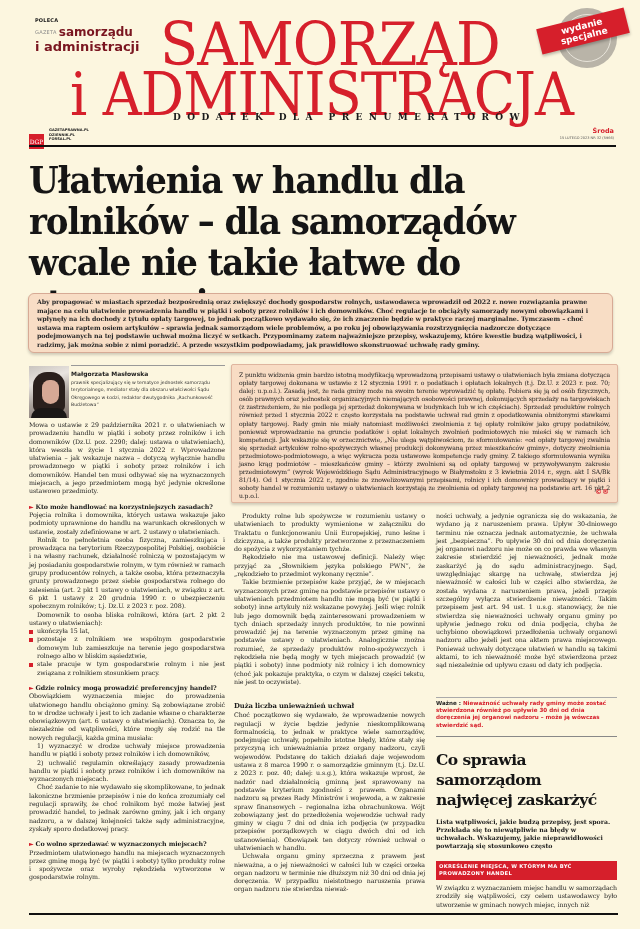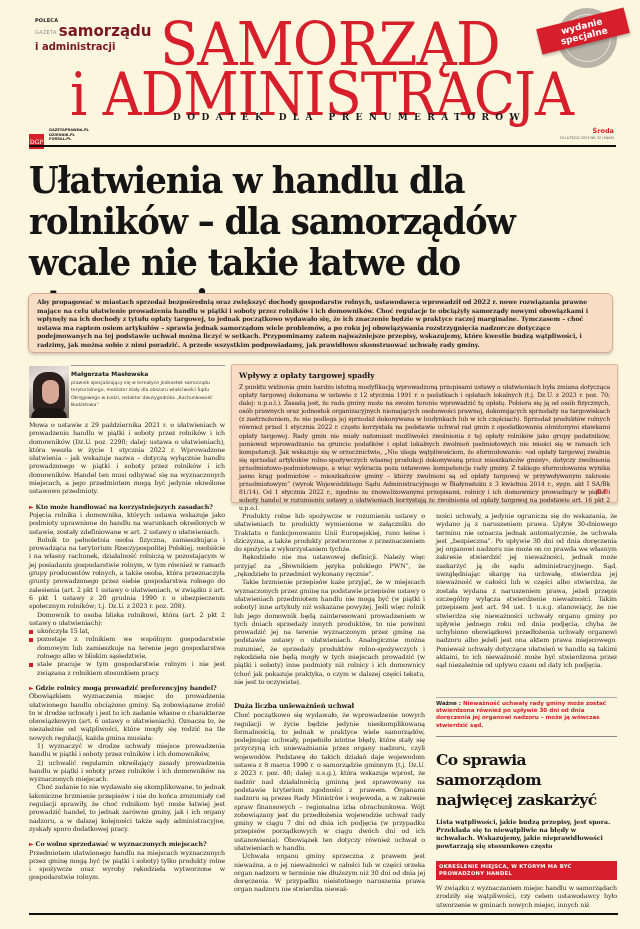--- a/index.html
+++ b/index.html
@@ -4,22 +4,22 @@
 <style>
   * { box-sizing: border-box; margin: 0; padding: 0; }
   html, body { width: 640px; height: 929px; overflow: hidden; }
   body { background: #fcf6df; font-family: "DejaVu Serif", serif; color: #1a1a1a; position: relative; }
 
   
   .masthead { position: absolute; left: 0; top: 0; width: 640px; height: 150px; }
   .poleca { position: absolute; left: 35px; top: 17px; font: bold 5px "DejaVu Sans", sans-serif; letter-spacing: 0.2px; }
   .gazeta-logo { position: absolute; left: 35px; top: 21px; color: #7a1620; font-family: "DejaVu Sans", sans-serif; }
   .gazeta-logo .g-small { font-size: 5px; color: #888; letter-spacing: 0.3px; vertical-align: middle; margin-right: 2px; }
-  .gazeta-logo .g-line1 { font-size: 15px; font-weight: bold; line-height: 14px; }
-  .gazeta-logo .g-line2 { font-size: 10px; font-weight: bold; line-height: 14px; display: block; }
+  .gazeta-logo .g-line1 { font-size: 12px; font-weight: bold; line-height: 14px; }
+  .gazeta-logo .g-line2 { font-size: 13px; font-weight: bold; line-height: 14px; display: block; }
   .big-title { position: absolute; left: 70px; top: 14px; color: #d61f2b; font-family: "DejaVu Serif", serif; font-weight: normal; }
   .big-title .l1 { position: absolute; left: 90px; top: 0; font-size: 60px; line-height: 60px; letter-spacing: -1px; white-space: nowrap; transform: scaleX(0.93); transform-origin: left; }
   .big-title .l2 { position: absolute; left: 0; top: 50px; font-size: 60px; line-height: 60px; letter-spacing: -1px; white-space: nowrap; transform: scaleX(0.9); transform-origin: left; }
   .dodatek { position: absolute; left: 173px; top: 112px; font: bold 9px "DejaVu Serif", serif; letter-spacing: 6.4px; white-space: nowrap; }
   .badge { position: absolute; left: 557px; top: 8px; width: 60px; height: 60px; border-radius: 50%; background: #b9b4a8; }
   .badge::after { content: ""; position: absolute; left: 6px; top: 6px; right: 6px; bottom: 6px; border: 1px solid #e8e4da; border-radius: 50%; }
   .ribbon { position: absolute; left: 538px; top: 18px; width: 90px; height: 26px; background: #d61f2b; color: #fff; transform: rotate(-14deg); font: bold 9px "DejaVu Sans", sans-serif; text-align: center; line-height: 10px; padding-top: 3px; box-shadow: 0 2px 3px rgba(0,0,0,0.25); }
   .ribbon .r1, .ribbon .r2 { display: block; }
   .dgp-logo { position: absolute; left: 29px; top: 134px; width: 15px; height: 15px; background: #d61f2b; color: #fff; font: 6px "DejaVu Serif", serif; text-align: center; line-height: 15px; }
   .dgp-sites { position: absolute; left: 49px; top: 128px; font: bold 3.6px "DejaVu Sans", sans-serif; line-height: 4.5px; color: #222; }
@@ -133,21 +133,20 @@
   <p class="q"><span class="tri">►</span><span>Gdzie rolnicy mogą prowadzić preferencyjny handel?</span></p>
   <p>Obowiązkiem wyznaczenia miejsc do prowadzenia ułatwionego handlu obciążono gminy. Są zobowiązane zrobić to w drodze uchwały i jest to ich zadanie własne o charakterze obowiązkowym (art. 6 ustawy o ułatwieniach). Oznacza to, że niezależnie od wątpliwości, które mogły się rodzić na tle nowych regulacji, każda gmina musiała:</p>
   <p class="ind">1) wyznaczyć w drodze uchwały miejsce prowadzenia handlu w piątki i soboty przez rolników i ich domowników,</p>
   <p class="ind">2) uchwalić regulamin określający zasady prowadzenia handlu w piątki i soboty przez rolników i ich domowników na wyznaczonych miejscach.</p>
   <p class="ind">Choć zadanie to nie wydawało się skomplikowane, to jednak lakoniczne brzmienie przepisów i nie do końca zrozumiały cel regulacji sprawiły, że choć rolnikom być może łatwiej jest prowadzić handel, to jednak zarówno gminy, jak i ich organy nadzoru, a w dalszej kolejności także sądy administracyjne, zyskały sporo dodatkowej pracy.</p>
   <p class="q"><span class="tri">►</span><span>Co wolno sprzedawać w wyznaczonych miejscach?</span></p>
   <p>Przedmiotem ułatwionego handlu na miejscach wyznaczonych przez gminę mogą być (w piątki i soboty) tylko produkty rolne i spożywcze oraz wyroby rękodzieła wytworzone w gospodarstwie rolnym.</p>
 </div>
 
 <div class="side-box">
-  <h3>Wpływy z opłaty targowej spadły</h3>
   <div class="side-text">Z punktu widzenia gmin bardzo istotną modyfikacją wprowadzoną przepisami ustawy o ułatwieniach była zmiana dotycząca opłaty targowej dokonana w ustawie z 12 stycznia 1991 r. o podatkach i opłatach lokalnych (t.j. Dz.U. z 2023 r. poz. 70; dalej: u.p.o.l.). Zasadą jest, że rada gminy może na swoim terenie wprowadzić tę opłatę. Pobiera się ją od osób fizycznych, osób prawnych oraz jednostek organizacyjnych niemających osobowości prawnej, dokonujących sprzedaży na targowiskach (z zastrzeżeniem, że nie podlega jej sprzedaż dokonywana w budynkach lub w ich częściach). Sprzedaż produktów rolnych również przed 1 stycznia 2022 r. często korzystała na podstawie uchwał rad gmin z opodatkowania obniżonymi stawkami opłaty targowej. Rady gmin nie miały natomiast możliwości zwolnienia z tej opłaty rolników jako grupy podatników, ponieważ wprowadzanie na gruncie podatków i opłat lokalnych zwolnień podmiotowych nie mieści się w ramach ich kompetencji. Jak wskazuje się w orzecznictwie, „Nie ulega wątpliwościom, że sformułowanie: «od opłaty targowej zwalnia się sprzedaż artykułów rolno-spożywczych własnej produkcji dokonywaną przez mieszkańców gminy», dotyczy zwolnienia przedmiotowo-podmiotowego, a więc wykracza poza ustawowe kompetencje rady gminy. Z takiego sformułowania wynika jasno krąg podmiotów – mieszkańców gminy – którzy zwolnieni są od opłaty targowej w przywoływanym zakresie przedmiotowym” (wyrok Wojewódzkiego Sądu Administracyjnego w Białymstoku z 3 kwietnia 2014 r., sygn. akt I SA/Bk 81/14). Od 1 stycznia 2022 r., zgodnie ze znowelizowanymi przepisami, rolnicy i ich domownicy prowadzący w piątki i soboty handel w rozumieniu ustawy o ułatwieniach korzystają ze zwolnienia od opłaty targowej na podstawie art. 16 pkt 2 u.p.o.l.</div>
   <span class="cc">©®</span>
 </div>
 
 <div class="col col2">
   <p class="ind">Produkty rolne lub spożywcze w rozumieniu ustawy o ułatwieniach to produkty wymienione w załączniku do Traktatu o funkcjonowaniu Unii Europejskiej, runo leśne i dziczyzna, a także produkty przetworzone z przeznaczeniem do spożycia z wykorzystaniem tychże.</p>
   <p class="ind">Rękodzieło nie ma ustawowej definicji. Należy więc przyjąć za „Słownikiem języka polskiego PWN”, że „rękodzieło to przedmiot wykonany ręcznie”.</p>
   <p class="ind">Takie brzmienie przepisów każe przyjąć, że w miejscach wyznaczonych przez gminę na podstawie przepisów ustawy o ułatwieniach przedmiotem handlu nie mogą być (w piątki i soboty) inne artykuły niż wskazane powyżej. Jeśli więc rolnik lub jego domownik będą zainteresowani prowadzeniem w tych dniach sprzedaży innych produktów, to nie powinni prowadzić jej na terenie wyznaczonym przez gminę na podstawie ustawy o ułatwieniach. Analogicznie można rozumieć, że sprzedaży produktów rolno-spożywczych i rękodzieła nie będą mogły w tych miejscach prowadzić (w piątki i soboty) inne podmioty niż rolnicy i ich domownicy (choć jak pokazuje praktyka, o czym w dalszej części tekstu, nie jest to oczywiste).</p>
   <h4>Duża liczba unieważnień uchwał</h4>
   <p>Choć początkowo się wydawało, że wprowadzenie nowych regulacji w życie będzie jedynie nieskomplikowaną formalnością, to jednak w praktyce wiele samorządów, podejmując uchwały, popełniło istotne błędy, które stały się przyczyną ich unieważniania przez organy nadzoru, czyli wojewodów. Podstawę do takich działań daje wojewodom ustawa z 8 marca 1990 r. o samorządzie gminnym (t.j. Dz.U. z 2023 r. poz. 40; dalej: u.s.g.), która wskazuje wprost, że nadzór nad działalnością gminną jest sprawowany na podstawie kryterium zgodności z prawem. Organami nadzoru są prezes Rady Ministrów i wojewoda, a w zakresie spraw finansowych – regionalna izba obrachunkowa. Wójt zobowiązany jest do przedłożenia wojewodzie uchwał rady gminy w ciągu 7 dni od dnia ich podjęcia (w przypadku przepisów porządkowych w ciągu dwóch dni od ich ustanowienia). Obowiązek ten dotyczy również uchwał o ułatwieniach w handlu.</p>

